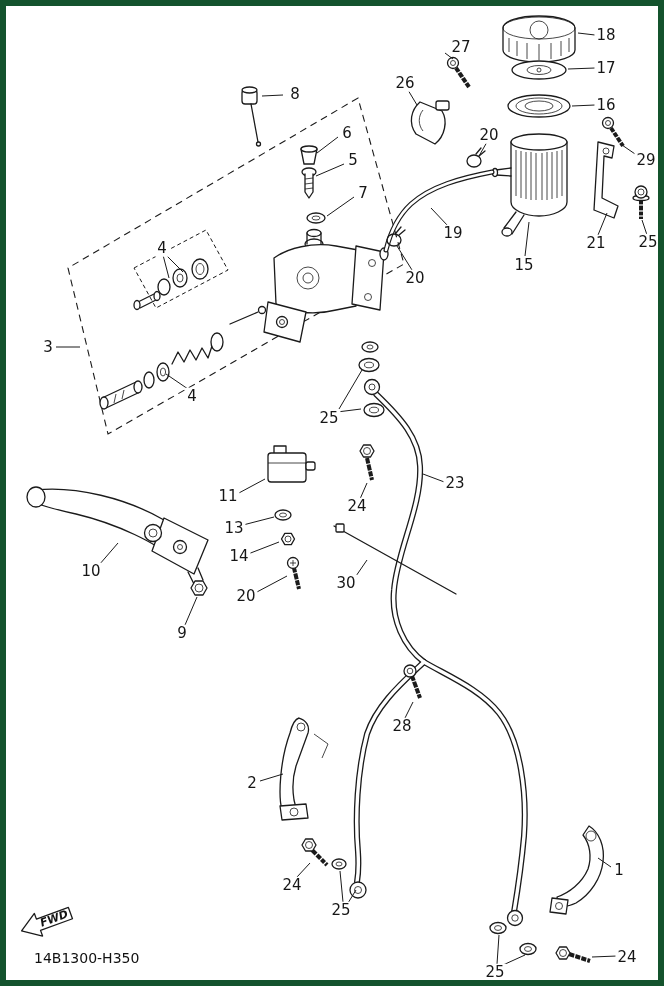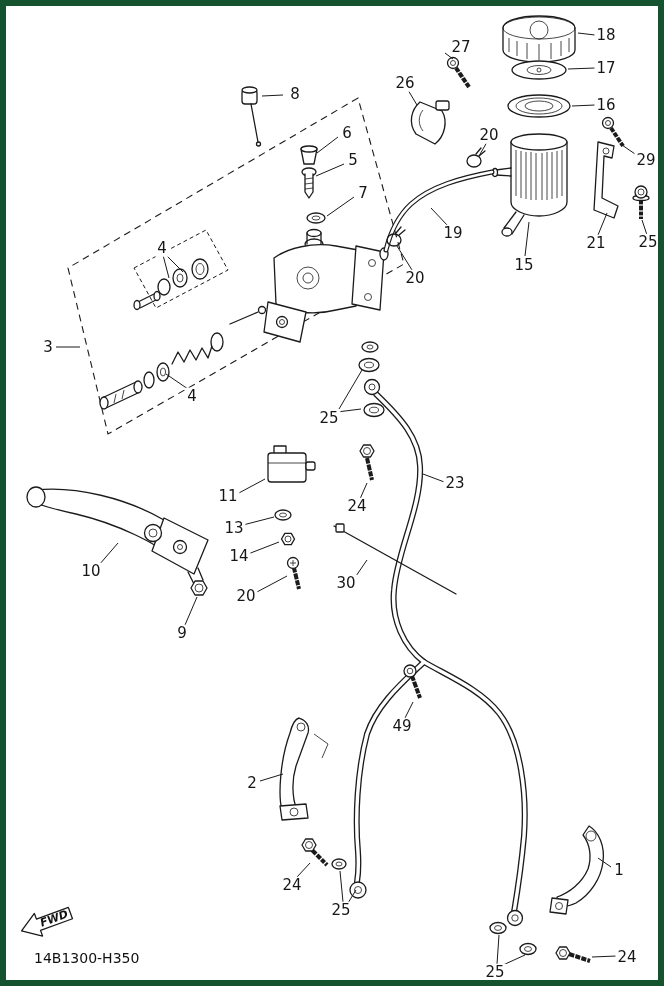--- a/index.html
+++ b/index.html
@@ -411,21 +411,21 @@
 <span class="co" style="left:323px;top:412px">25</span>
 <span class="co" style="left:222px;top:490px">11</span>
 <span class="co" style="left:351px;top:500px">24</span>
 <span class="co" style="left:449px;top:477px">23</span>
 <span class="co" style="left:228px;top:522px">13</span>
 <span class="co" style="left:85px;top:565px">10</span>
 <span class="co" style="left:233px;top:550px">14</span>
 <span class="co" style="left:340px;top:577px">30</span>
 <span class="co" style="left:240px;top:590px">20</span>
 <span class="co" style="left:176px;top:627px">9</span>
-<span class="co" style="left:396px;top:720px">49</span>
+<span class="co" style="left:396px;top:720px">28</span>
 <span class="co" style="left:246px;top:777px">2</span>
 <span class="co" style="left:613px;top:864px">1</span>
 <span class="co" style="left:286px;top:879px">24</span>
 <span class="co" style="left:335px;top:904px">25</span>
 <span class="co" style="left:489px;top:966px">25</span>
 <span class="co" style="left:621px;top:951px">24</span>
 
 <span class="fwd-label">FWD</span>
 <div class="part-code">14B1300-H350</div>
 

